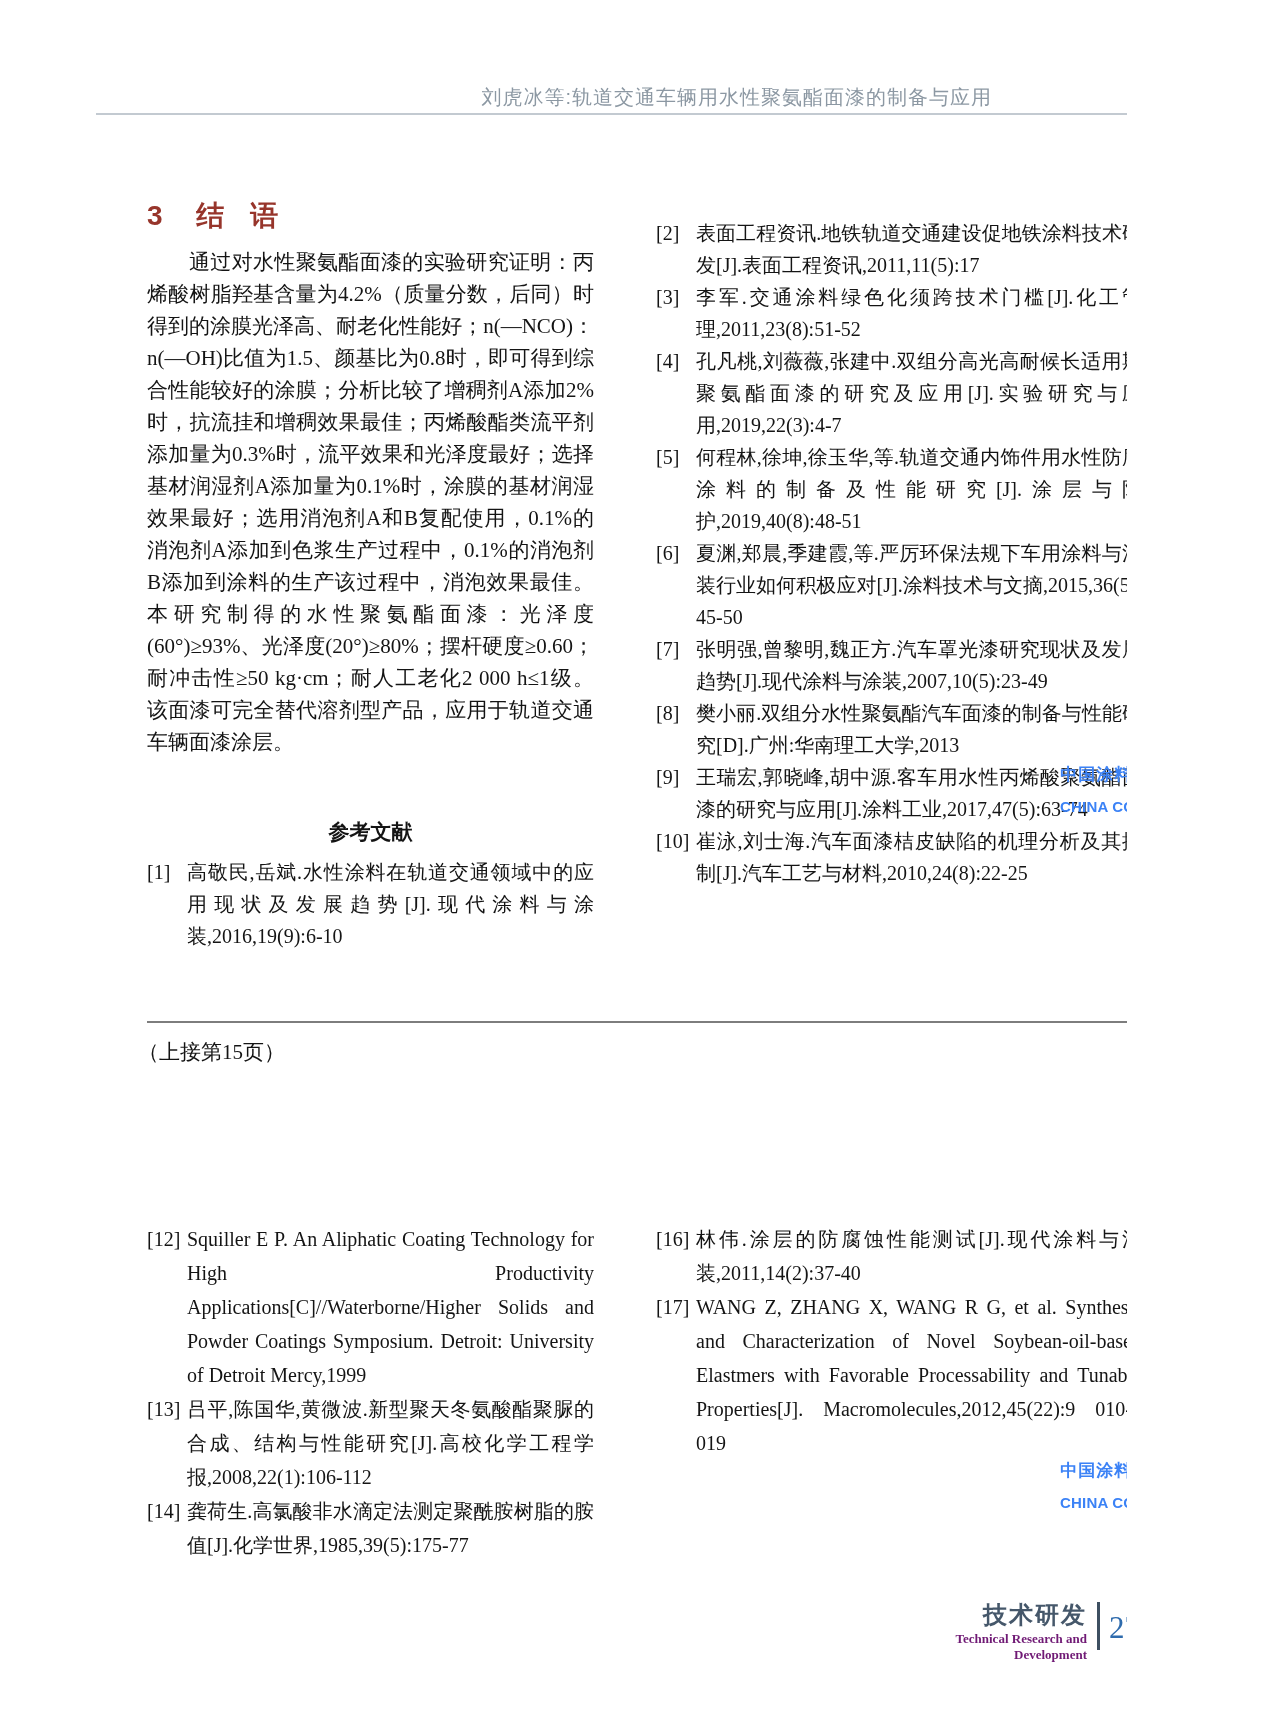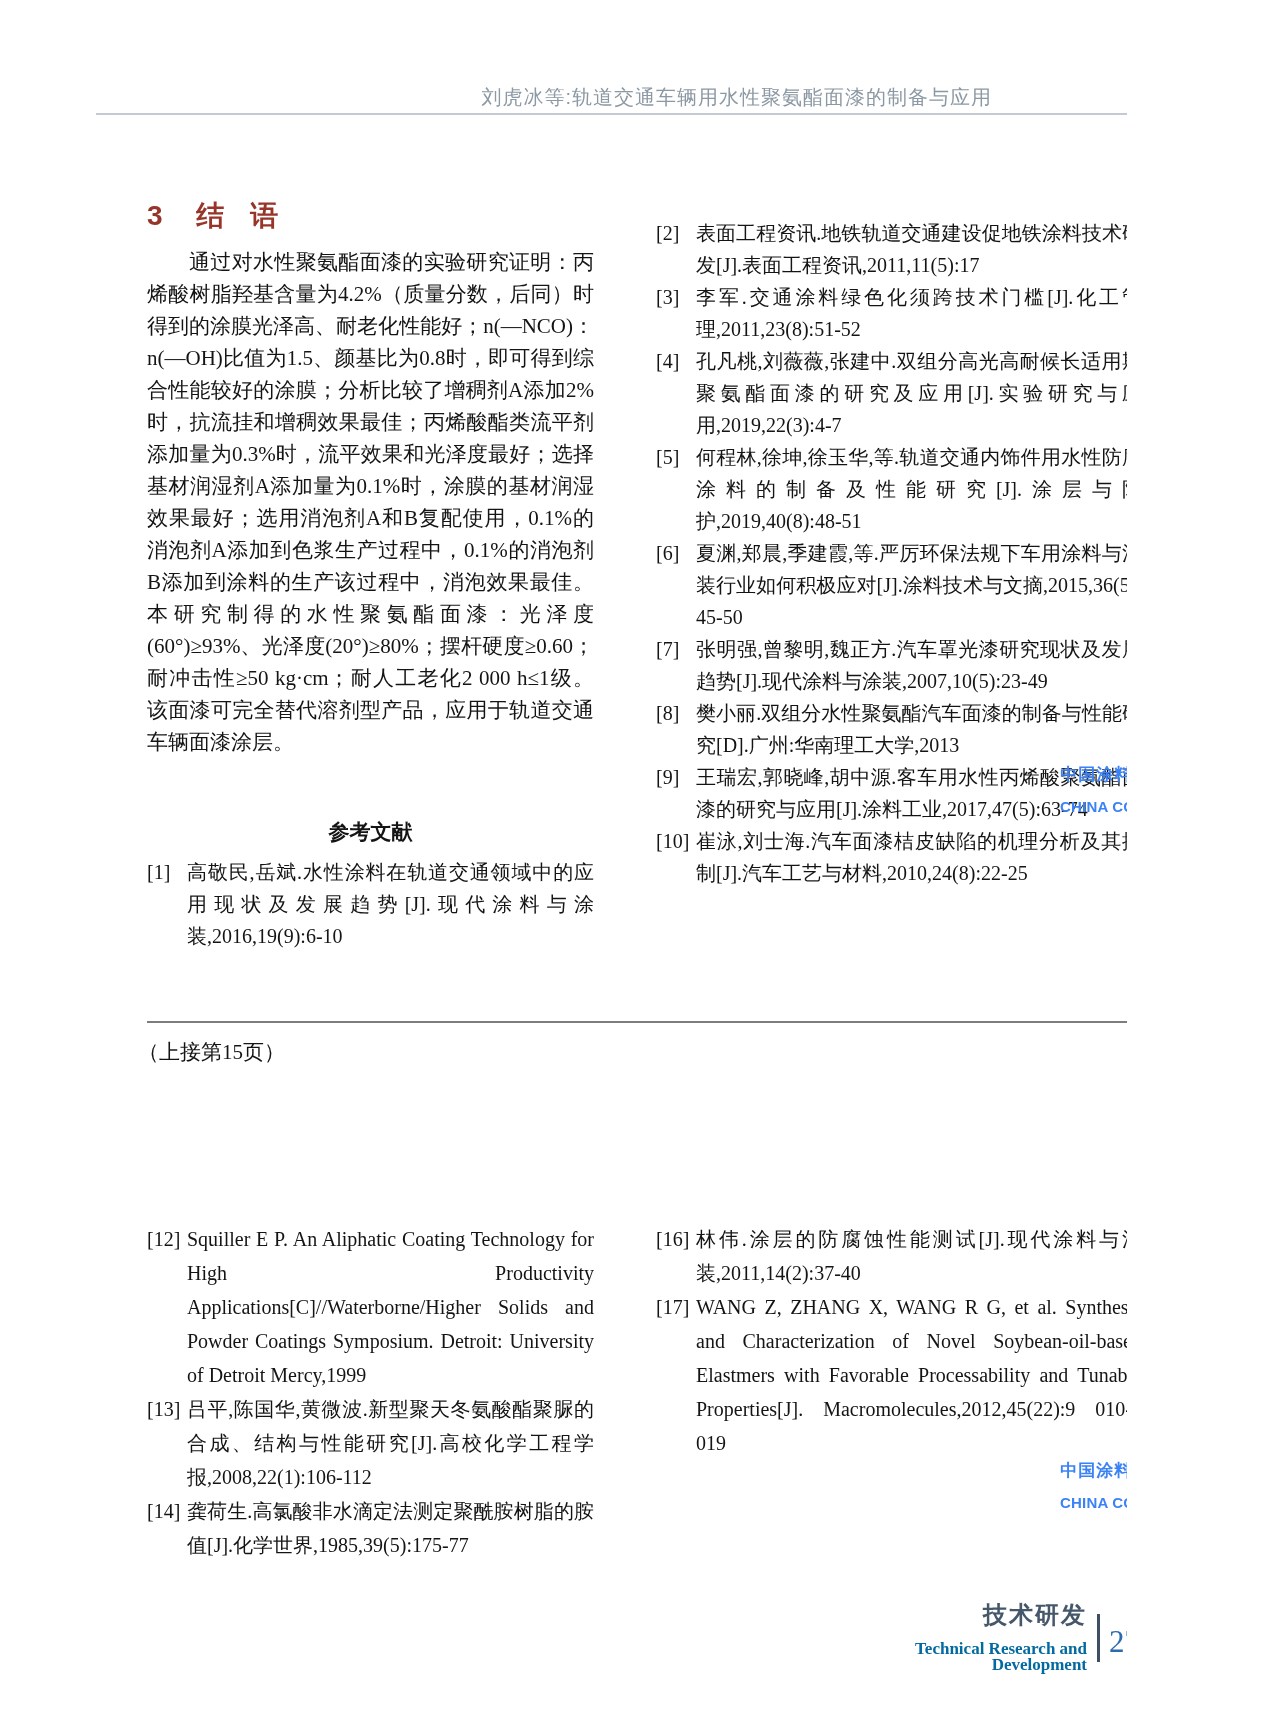--- a/index.html
+++ b/index.html
@@ -61,27 +61,27 @@
   .logo-reg { font-size:9px; vertical-align:super; }
   .logo-en { font-size:15px; font-weight:bold; letter-spacing:0.2px; margin-top:14px; white-space:nowrap; }
 
   
   .mid-rule { position:absolute; left:147px; top:1021px; width:993px;
               height:2px; background:#7d7d7d; }
   .continuation { position:absolute; left:138px; top:1038px; font-size:21px; }
 
   
   .footer { position:absolute; left:890px; top:1602px; width:250px;
-            display:flex; align-items:center; }
+            display:flex; align-items:flex-start; }
   .footer-labels { flex:1; text-align:right; padding-right:10px; }
   .footer-cn { font-family:"Liberation Sans", sans-serif; font-size:24px;
                font-weight:bold; color:#45576a; letter-spacing:2px;
                line-height:26px; }
-  .footer-en { font-size:17px; font-weight:bold; color:#0369a1;
-               line-height:16px; margin-top:13px; }
+  .footer-en { font-size:13px; font-weight:bold; color:#701a75;
+               line-height:16px; margin-top:3px; }
   .footer-bar { width:3px; height:48px; background:#3d4f61; }
   .footer-page { font-size:31px; color:#2e6bad; padding-left:9px;
                  padding-top:8px; }
 </style>
 </head>
 <body>
 
 <div class="page">
 
   <div class="running-head">刘虎冰等:轨道交通车辆用水性聚氨酯面漆的制备与应用</div>

